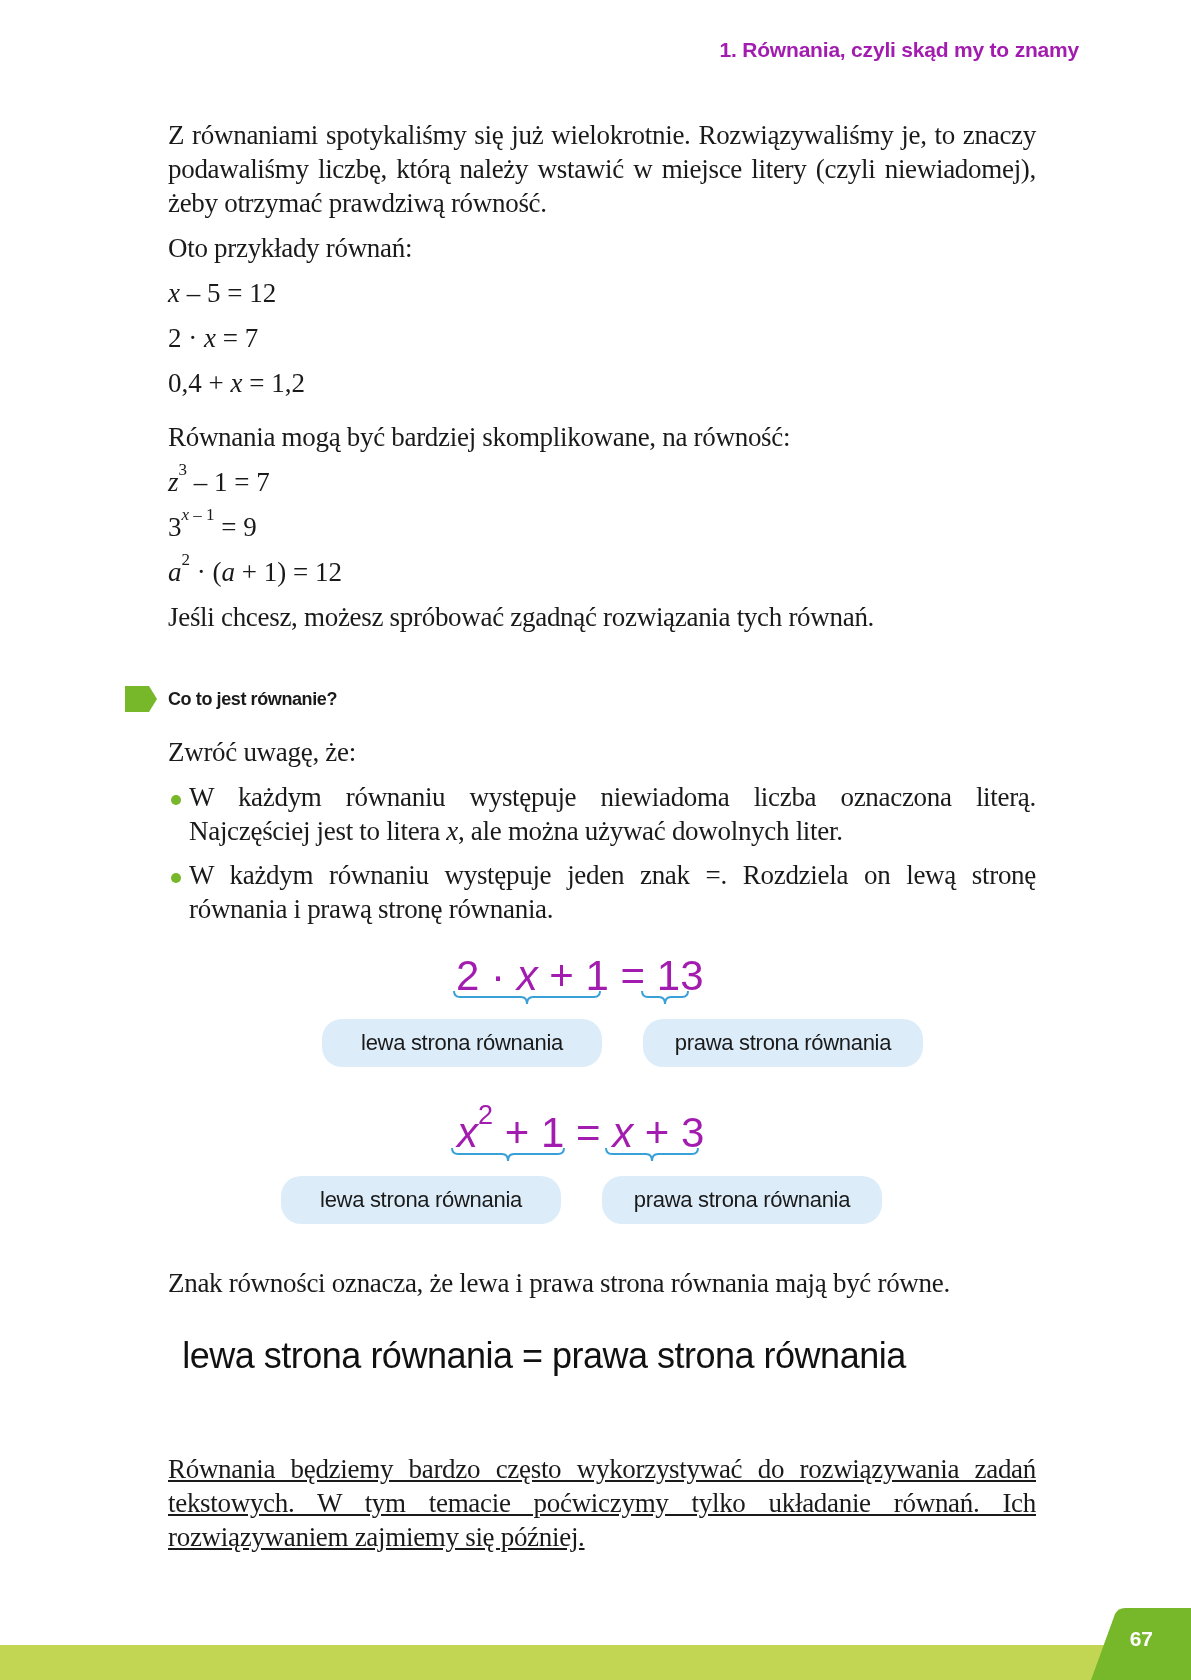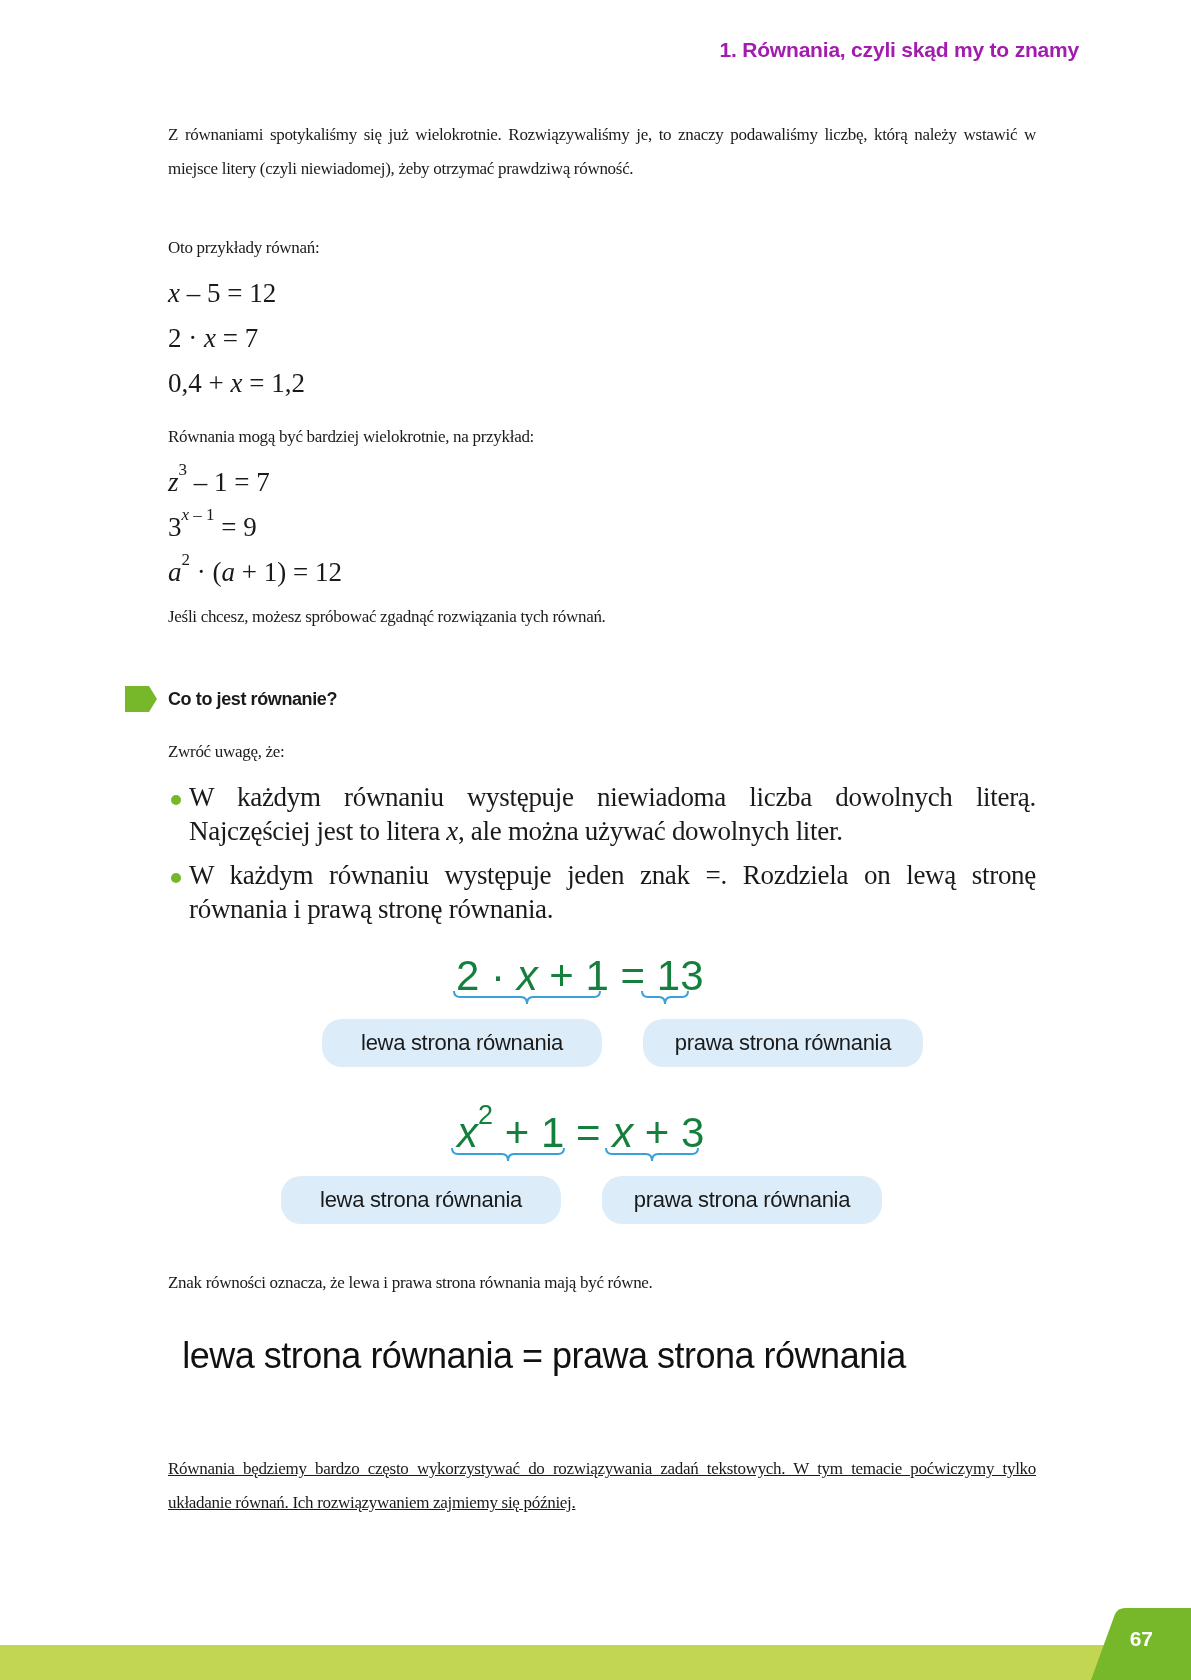--- a/index.html
+++ b/index.html
@@ -12,21 +12,21 @@
       position: absolute; right: 112px; top: 38px;
       font-family: "Liberation Sans", "DejaVu Sans", sans-serif;
       font-weight: bold; font-size: 21px; color: #a21caf;
       letter-spacing: -0.2px;
     }
     .content {
       position: absolute; left: 168px; top: 0; width: 868px;
     }
     .p {
       position: absolute; left: 0; width: 868px;
-      font-size: 17px; line-height: 34px; text-align: justify;
+      font-size: 27px; line-height: 34px; text-align: justify;
       letter-spacing: -0.3px;
     }
     .eq {
       position: absolute; left: 0; font-size: 27px; line-height: 34px;
       white-space: nowrap;
     }
     .eq i { font-style: italic; }
     .eq sup { font-size: 17px; position: relative; top: -4px; vertical-align: top; line-height: 1; }
     .section-head {
       position: absolute; left: 0; top: 682px;
@@ -42,21 +42,21 @@
     }
     .bullet-dot {
       position: absolute; left: 3px; top: 15px; width: 10px; height: 10px;
       border-radius: 50%; background: #76b82a;
     }
     .diagram {
       position: absolute; left: 0; top: 0; width: 1191px;
       font-family: "Liberation Sans", "DejaVu Sans", sans-serif;
     }
     .formula {
-      position: absolute; font-size: 42px; line-height: 50px; white-space: nowrap; color: #15803d;
+      position: absolute; font-size: 42px; line-height: 50px; white-space: nowrap; color: #a21caf;
     }
     .formula i { font-style: italic; }
     .formula sup { font-size: 27px; position: relative; top: -6px; vertical-align: top; line-height: 1; }
     .label-box {
       position: absolute; height: 48px; width: 280px; border-radius: 20px;
       background: #dcedf9; color: #1a1a1a;
       font-family: "Liberation Sans", "DejaVu Sans", sans-serif;
       font-size: 22px; line-height: 48px; text-align: center; letter-spacing: -0.3px;
     }
     .brace { position: absolute; }
@@ -83,35 +83,35 @@
 <div class="content">
 
   <div class="p" style="top:118px;">Z równaniami spotykaliśmy się już wielokrotnie. Rozwiązywaliśmy je, to znaczy podawaliśmy liczbę, którą należy wstawić w miejsce litery (czyli niewiadomej), żeby otrzymać prawdziwą równość.</div>
 
   <div class="p" style="top:231px;">Oto przykłady równań:</div>
 
   <div class="eq" style="top:276px;"><span></span><i>x</i><span> – 5 = 12</span></div>
   <div class="eq" style="top:321px;"><span>2 · </span><i>x</i><span> = 7</span></div>
   <div class="eq" style="top:366px;"><span>0,4 + </span><i>x</i><span> = 1,2</span></div>
 
-  <div class="p" style="top:420px;">Równania mogą być bardziej wielokrotnie, na przykład:</div>
+  <div class="p" style="top:420px;">Równania mogą być bardziej skomplikowane, na równość:</div>
 
   <div class="eq" style="top:465px;text-align:center;"><i>z</i><sup>3</sup><span> – 1 = 7</span></div>
   <div class="eq" style="top:510px;"><span>3</span><sup><i>x</i><span> – 1</span></sup><span> = 9</span></div>
   <div class="eq" style="top:555px;"><i>a</i><sup>2</sup><span> · (</span><i>a</i><span> + 1) = 12</span></div>
 
   <div class="p" style="top:600px;">Jeśli chcesz, możesz spróbować zgadnąć rozwiązania tych równań.</div>
 
   <div class="section-head">Co to jest równanie?</div>
 
   <div class="p" style="top:735px;">Zwróć uwagę, że:</div>
 
   <div class="bullet-item" style="top:780px;">
     <span class="bullet-dot"></span>
-    <span>W każdym równaniu występuje niewiadoma liczba dowolnych literą. Najczęściej jest to litera </span><i>x</i><span>, ale można używać dowolnych liter.</span>
+    <span>W każdym równaniu występuje niewiadoma liczba oznaczona literą. Najczęściej jest to litera </span><i>x</i><span>, ale można używać dowolnych liter.</span>
   </div>
   <div class="bullet-item" style="top:858px;">
     <span class="bullet-dot"></span>
     <span>W każdym równaniu występuje jeden znak =. Rozdziela on lewą stronę równania i prawą stronę równania.</span>
   </div>
 
   <div class="p" style="top:1266px;">Znak równości oznacza, że lewa i prawa strona równania mają być równe.</div>
 
   <div class="p" style="top:1452px;text-decoration:underline;">Równania będziemy bardzo często wykorzystywać do rozwiązywania zadań tekstowych. W tym temacie poćwiczymy tylko układanie równań. Ich rozwiązywaniem zajmiemy się później.</div>
 </div>

